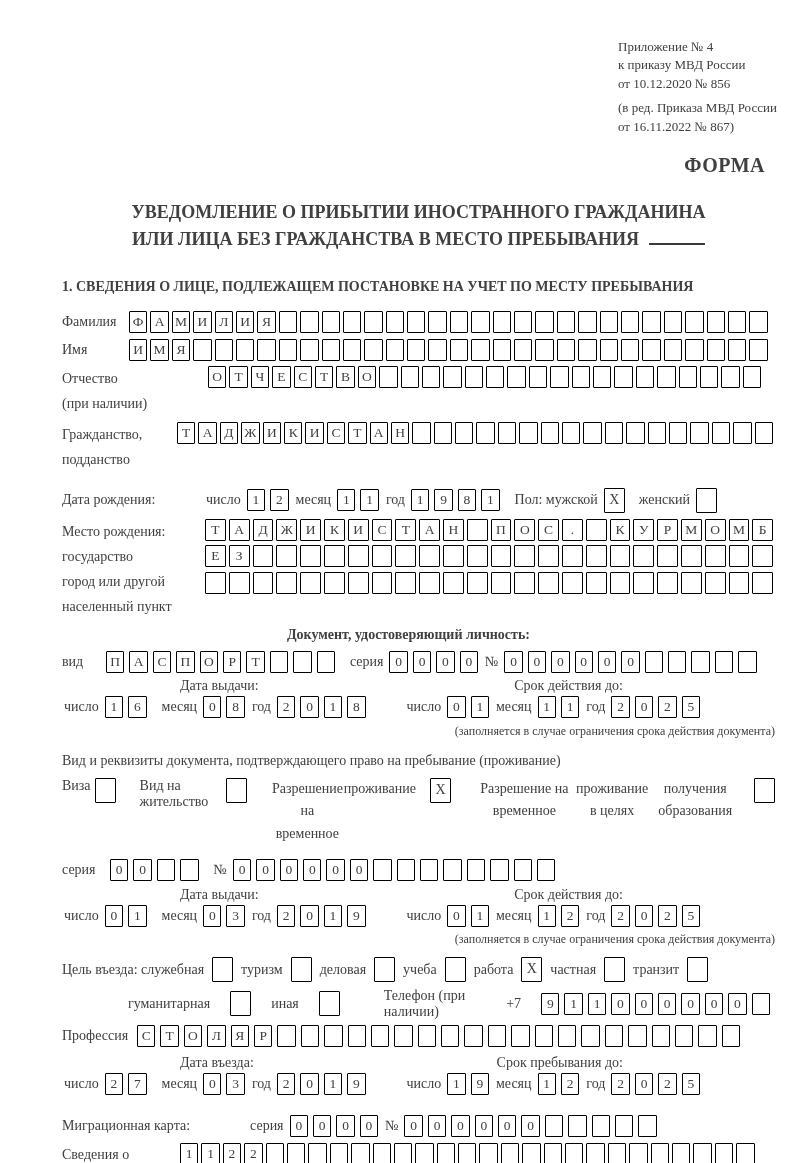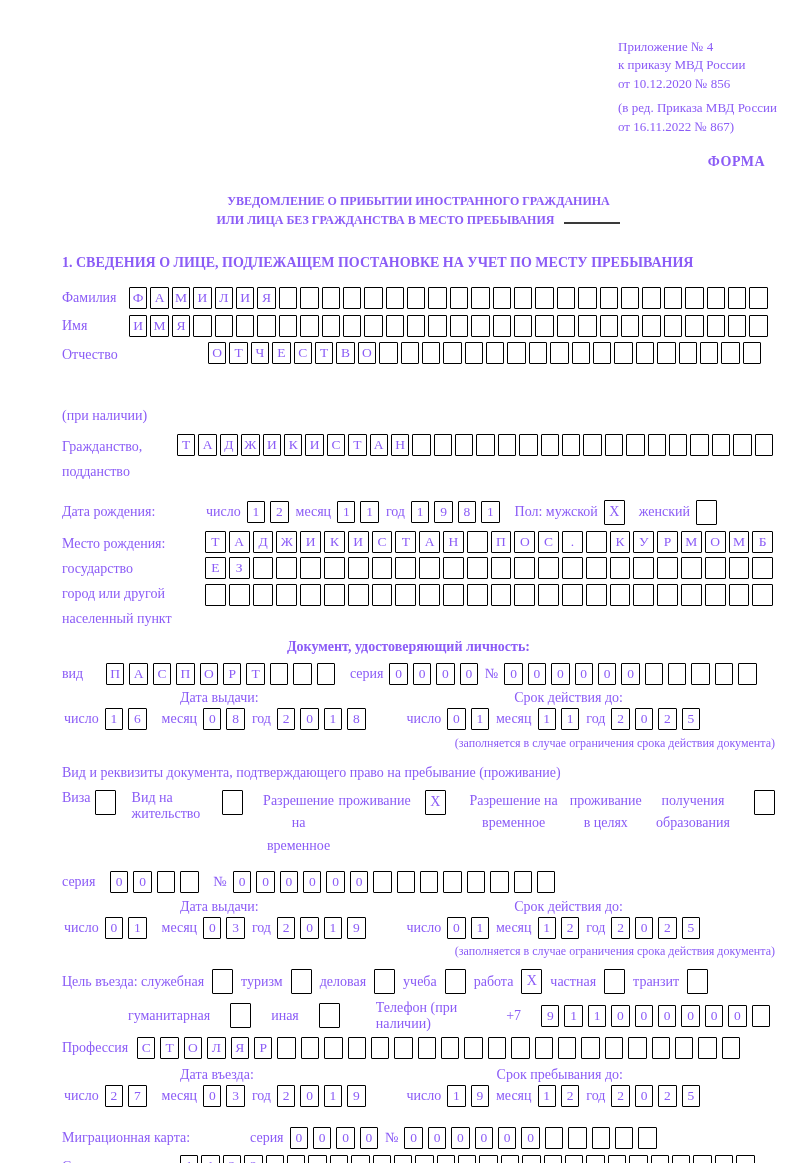--- a/index.html
+++ b/index.html
@@ -1,52 +1,52 @@
 <!DOCTYPE html>
 <html><head>
 <meta charset="utf-8">
 <style>
   html,body{margin:0;padding:0;background:#fff;}
   .page{
     position:relative;width:800px;height:1163px;box-sizing:border-box;
-    padding:38px 25px 16px 62px;background:#fff;color:#8b5cf6;
+    padding:38px 25px 16px 62px;background:#fff;color:#404040;
     font-family:"Liberation Serif","DejaVu Serif",serif;font-size:14px;overflow:hidden;
   }
   .hdr{margin-left:556px;width:200px;font-size:13px;line-height:1.42;}
   .hdr .gap{margin-top:6px;}
-  .forma{font-weight:bold;font-size:14px;text-align:right;padding-right:10px;margin-top:18px;letter-spacing:.5px;}
-  .title{margin-top:22px;text-align:center;font-weight:bold;font-size:12px;line-height:1.5;}
+  .forma{font-weight:bold;font-size:20px;text-align:right;padding-right:10px;margin-top:18px;letter-spacing:.5px;}
+  .title{margin-top:22px;text-align:center;font-weight:bold;font-size:18px;line-height:1.5;}
   .title-blank{display:inline-block;width:56px;border-bottom:2px solid #3a3a3a;height:12px;margin-left:10px;}
   .sec-heading{margin-top:26px;margin-bottom:16px;font-weight:bold;font-size:14px;}
   .row{display:flex;align-items:center;margin-bottom:5.5px;}
   .row.top{align-items:flex-start;}
   .lbl{flex:none;}
   .lbl-col{flex:none;display:flex;flex-direction:column;line-height:25px;}
   .rows-col{display:flex;flex-direction:column;}
   .rows-col .cellrow{margin-bottom:4.5px;}
   .cells{display:inline-flex;flex-wrap:nowrap;flex:none;}
   .cell{box-sizing:border-box;display:inline-block;flex:none;width:18.4px;height:22px;
         border:1.5px solid #000;border-radius:1px;margin-right:3px;text-align:center;
         font-size:13.5px;line-height:19px;}
   .num .cell{margin-right:5px;}
   .wide .cell{width:20.8px;margin-right:3px;}
   .cb .cell{width:21px;height:25px;line-height:22px;font-size:14px;margin-right:0;}
-  .w67{width:67px;} .w146{width:146px;gap:36px;} .w115{width:115px;} .w143{width:143px;} .w142{width:142px;}
+  .w67{width:67px;} .w146{width:146px;} .w115{width:115px;} .w143{width:143px;} .w142{width:142px;}
   .sub{flex:none;margin:0 6px 0 2px;}
-  .ml10{margin-left:10px;} .ml14{margin-left:14px;} .ml24{margin-left:16px;} .ml60{margin-left:60px;}
+  .ml10{margin-left:10px;} .ml14{margin-left:14px;} .ml24{margin-left:24px;} .ml60{margin-left:60px;}
   .doc-heading{text-align:center;font-weight:bold;font-size:14px;margin:8px 0 8px -20px;}
   .heads{margin-bottom:2px;}
   .dv-left{margin-left:118px;}
   .dv-right{margin-left:auto;margin-right:152px;}
   .flex-sp{flex:1;}
   .dgr{display:flex;align-items:center;}
   .dgr-right{margin-right:70px;}
   .note-right{text-align:right;font-size:12px;margin:1px 0 10px 0;}
   .plain{font-size:14px;line-height:1.65;}
-  .permits{margin-top:6px;margin-bottom:14px;}
+  .permits{margin-top:6px;margin-bottom:14px;justify-content:flex-end;}
   .pcol{display:flex;flex-direction:row;text-align:center;line-height:1.6;}
   .purpose{column-gap:8px;}
   .human{column-gap:20px;margin-left:66px;}
   .rep-lbl{line-height:23.5px;width:118px;}
 </style>
 </head>
 <body>
 
 <div class="page">
 

